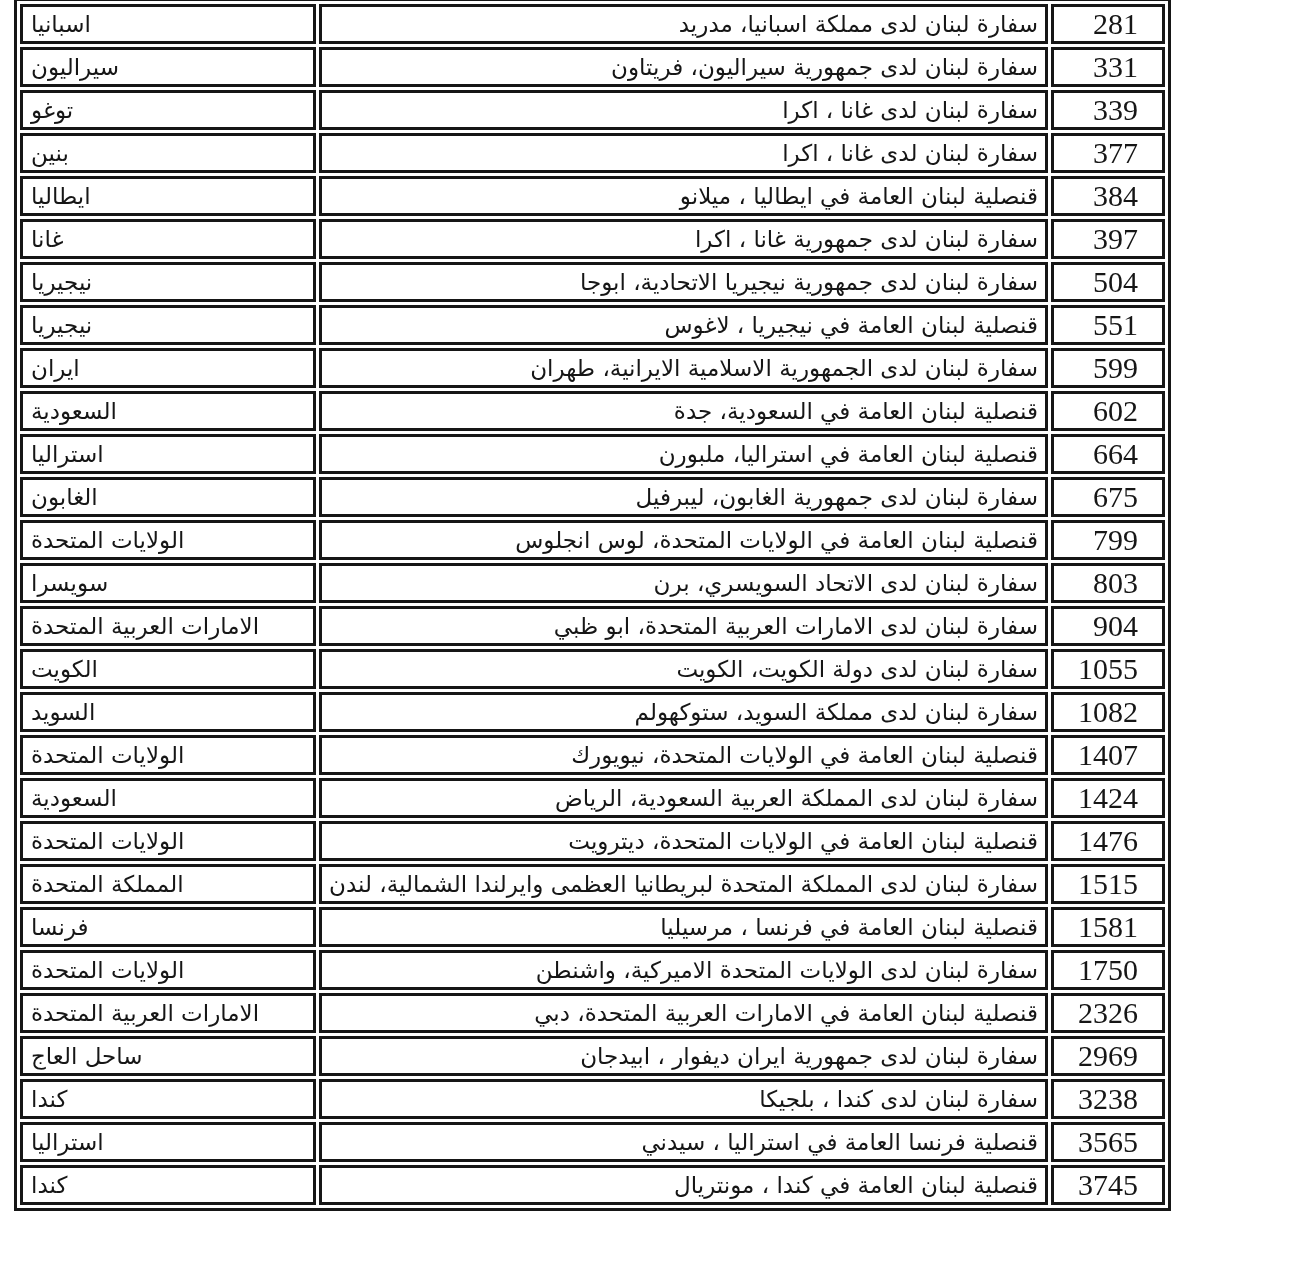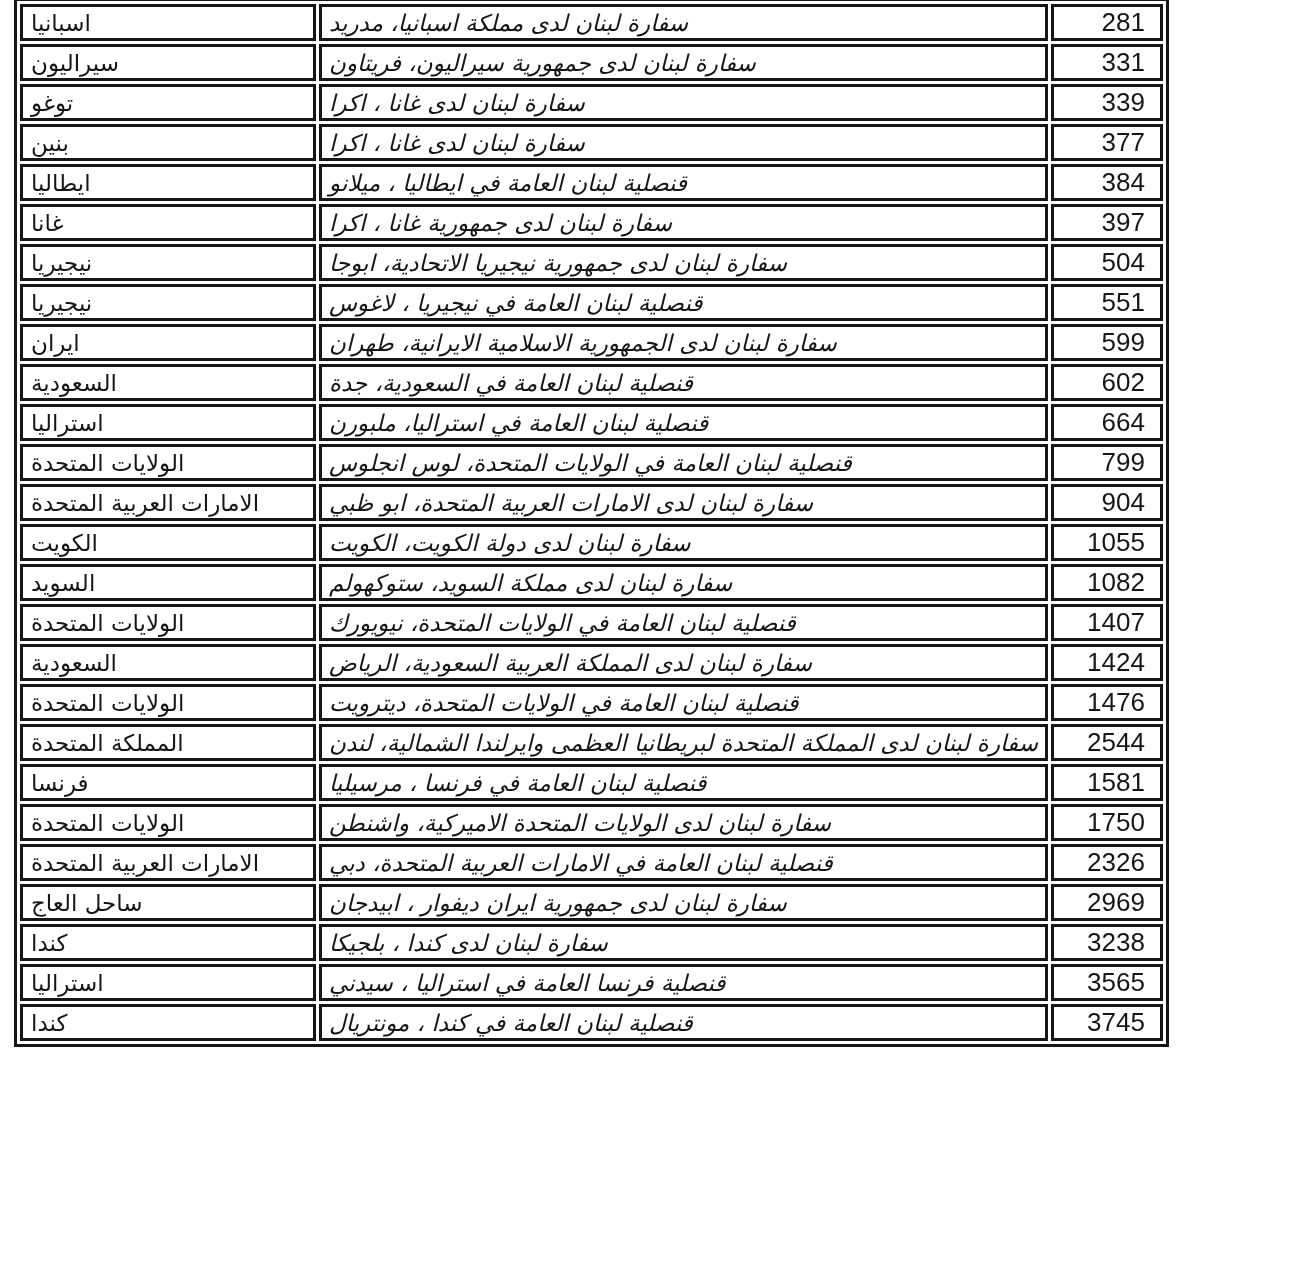--- a/index.html
+++ b/index.html
@@ -33,30 +33,29 @@
     white-space: nowrap;
     background: #ffffff;
   }
   .data-row td { height: 29.5px; }
   .cell-country {
     text-align: left;
     padding: 0 8px;
     font-size: 23px;
   }
   .cell-mission {
-    text-align: left;
+    text-align: right;
     padding: 0 7px;
     font-size: 23px;
-    font-style: italic;
   }
   .cell-count {
     text-align: right;
-    padding: 0 15px;
-    font-family: Liberation Sans, sans-serif;
-    font-size: 26px;
+    padding: 0 24px;
+    font-family: Liberation Serif, serif;
+    font-size: 30px;
   }
 </style>
 </head>
 <body>
 
 <div class="page">
   <table class="embassy-table">
     <colgroup>
       <col class="col-country">
       <col class="col-mission">
@@ -112,23 +111,33 @@
           <td class="cell-country" dir="rtl">السعودية</td>
           <td class="cell-mission" dir="rtl">قنصلية لبنان العامة في السعودية، جدة</td>
           <td class="cell-count" dir="ltr">602</td>
         </tr>
         <tr class="data-row">
           <td class="cell-country" dir="rtl">استراليا</td>
           <td class="cell-mission" dir="rtl">قنصلية لبنان العامة في استراليا، ملبورن</td>
           <td class="cell-count" dir="ltr">664</td>
         </tr>
         <tr class="data-row">
+          <td class="cell-country" dir="rtl">الغابون</td>
+          <td class="cell-mission" dir="rtl">سفارة لبنان لدى جمهورية الغابون، ليبرفيل</td>
+          <td class="cell-count" dir="ltr">675</td>
+        </tr>
+        <tr class="data-row">
           <td class="cell-country" dir="rtl">الولايات المتحدة</td>
           <td class="cell-mission" dir="rtl">قنصلية لبنان العامة في الولايات المتحدة، لوس انجلوس</td>
           <td class="cell-count" dir="ltr">799</td>
+        </tr>
+        <tr class="data-row">
+          <td class="cell-country" dir="rtl">سويسرا</td>
+          <td class="cell-mission" dir="rtl">سفارة لبنان لدى الاتحاد السويسري، برن</td>
+          <td class="cell-count" dir="ltr">803</td>
         </tr>
         <tr class="data-row">
           <td class="cell-country" dir="rtl">الامارات العربية المتحدة</td>
           <td class="cell-mission" dir="rtl">سفارة لبنان لدى الامارات العربية المتحدة، ابو ظبي</td>
           <td class="cell-count" dir="ltr">904</td>
         </tr>
         <tr class="data-row">
           <td class="cell-country" dir="rtl">الكويت</td>
           <td class="cell-mission" dir="rtl">سفارة لبنان لدى دولة الكويت، الكويت</td>
           <td class="cell-count" dir="ltr">1055</td>
@@ -149,21 +158,21 @@
           <td class="cell-count" dir="ltr">1424</td>
         </tr>
         <tr class="data-row">
           <td class="cell-country" dir="rtl">الولايات المتحدة</td>
           <td class="cell-mission" dir="rtl">قنصلية لبنان العامة في الولايات المتحدة، ديترويت</td>
           <td class="cell-count" dir="ltr">1476</td>
         </tr>
         <tr class="data-row">
           <td class="cell-country" dir="rtl">المملكة المتحدة</td>
           <td class="cell-mission" dir="rtl">سفارة لبنان لدى المملكة المتحدة لبريطانيا العظمى وايرلندا الشمالية، لندن</td>
-          <td class="cell-count" dir="ltr">2544</td>
+          <td class="cell-count" dir="ltr">1515</td>
         </tr>
         <tr class="data-row">
           <td class="cell-country" dir="rtl">فرنسا</td>
           <td class="cell-mission" dir="rtl">قنصلية لبنان العامة في فرنسا ، مرسيليا</td>
           <td class="cell-count" dir="ltr">1581</td>
         </tr>
         <tr class="data-row">
           <td class="cell-country" dir="rtl">الولايات المتحدة</td>
           <td class="cell-mission" dir="rtl">سفارة لبنان لدى الولايات المتحدة الاميركية، واشنطن</td>
           <td class="cell-count" dir="ltr">1750</td>

